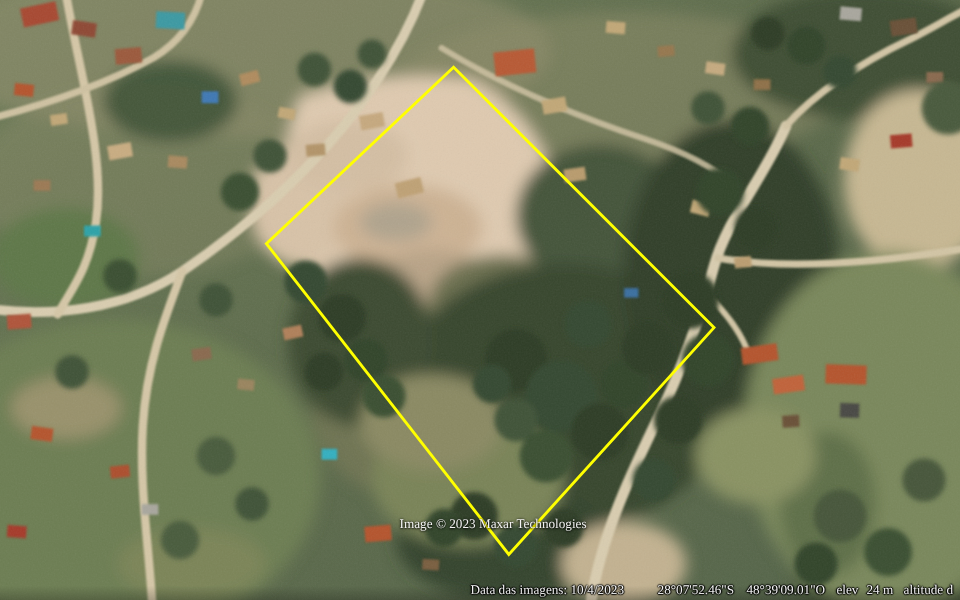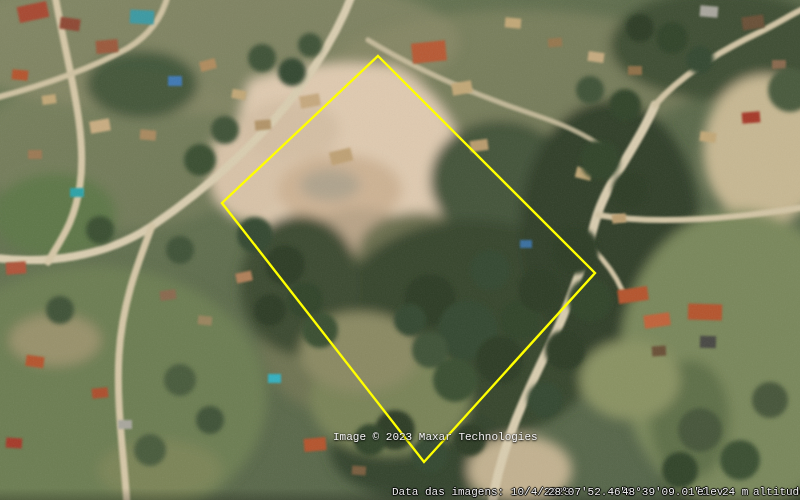--- a/index.html
+++ b/index.html
@@ -1,17 +1,17 @@
 <!DOCTYPE html>
 <html><head>
 <meta charset="utf-8">
 <style>
   html,body{margin:0;padding:0;background:#000;}
   .stage{position:relative;width:800px;height:500px;overflow:hidden;
-         font-family:Liberation Mono, monospace;background:#5d6b4c;}
+         font-family:Liberation Serif, serif;background:#5d6b4c;}
   .stage svg.map{position:absolute;left:0;top:0;}
   .map-text{position:absolute;color:#fff;white-space:pre;pointer-events:none;}
   .copyright{left:333px;top:431px;font-size:11px;color:rgba(255,255,255,.95);
              text-shadow:0 0 2px rgba(0,0,0,.9),0 1px 2px rgba(0,0,0,.8);}
   .statusbar{position:absolute;left:0;top:0;width:800px;height:500px;pointer-events:none;}
   .st{position:absolute;top:486px;font-size:11px;color:#fff;white-space:pre;
       text-shadow:-1px 0 1px #000,1px 0 1px #000,0 -1px 1px #000,0 1px 1px #000;}
   .fade{position:absolute;left:0;right:0;bottom:0;height:12px;
         background:linear-gradient(rgba(0,0,0,0),rgba(0,0,0,.22));pointer-events:none;}
   .parcel{fill:none;stroke:#ffff00;stroke-width:2.4;stroke-linejoin:miter;}

